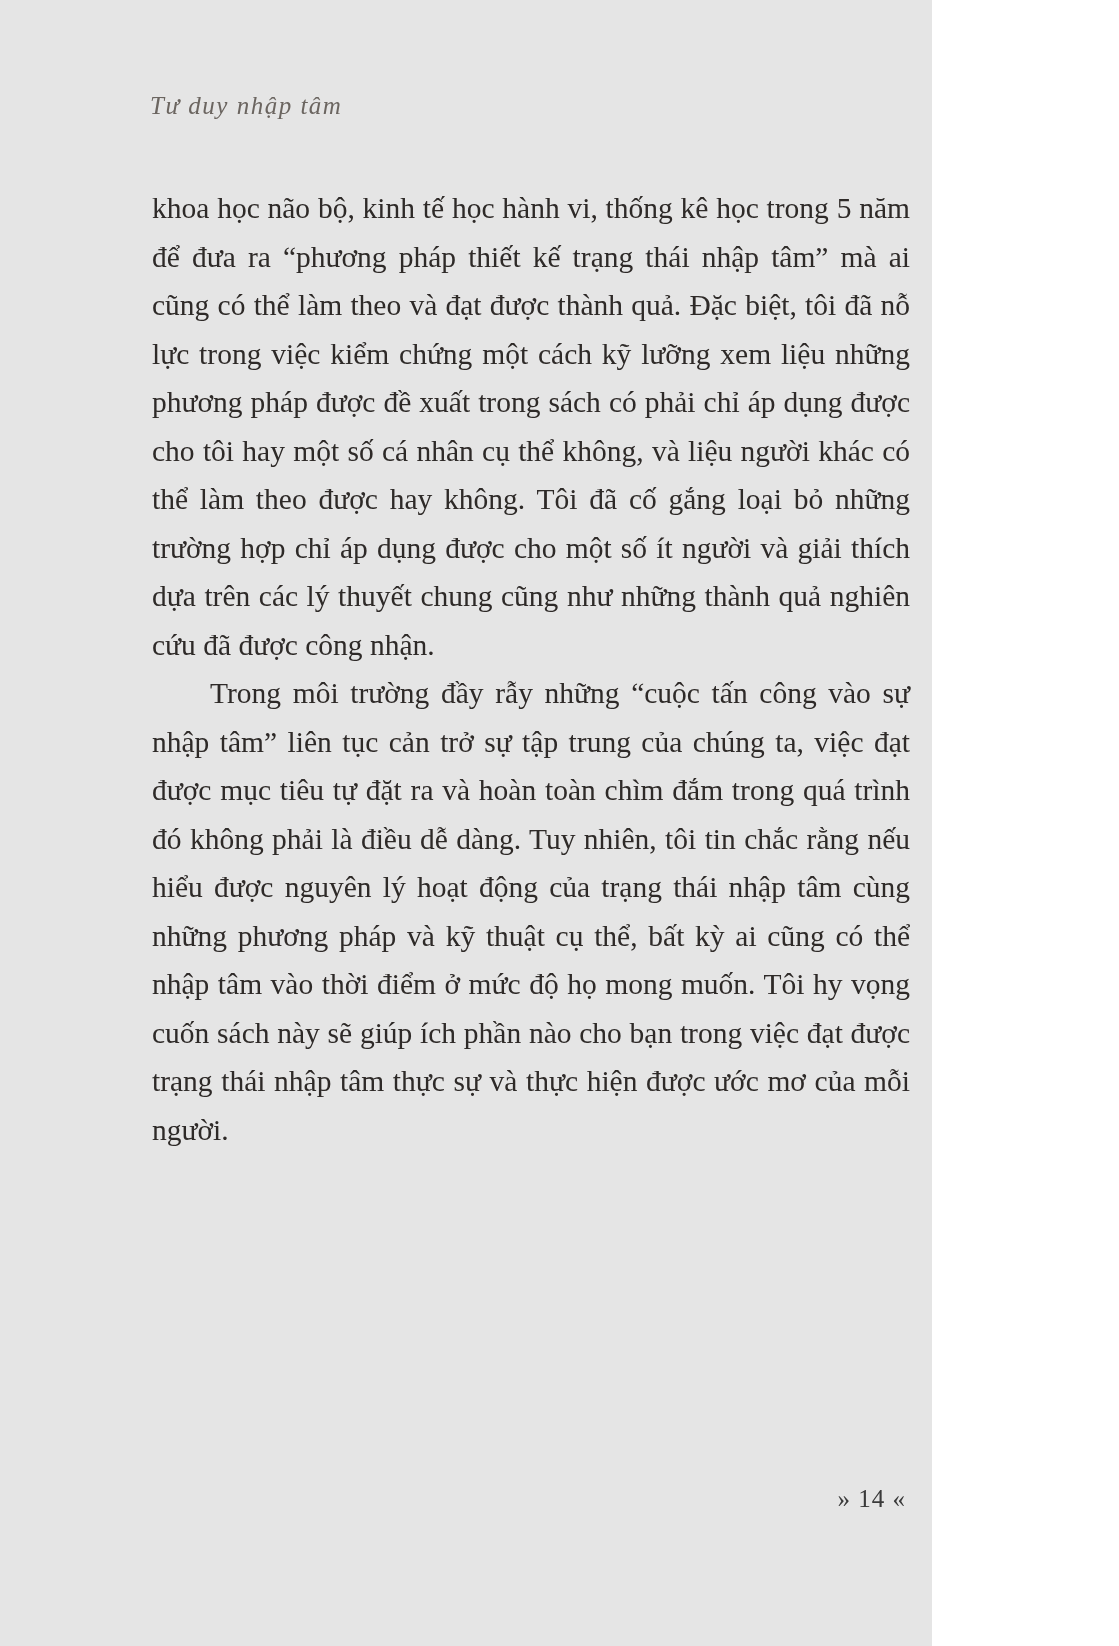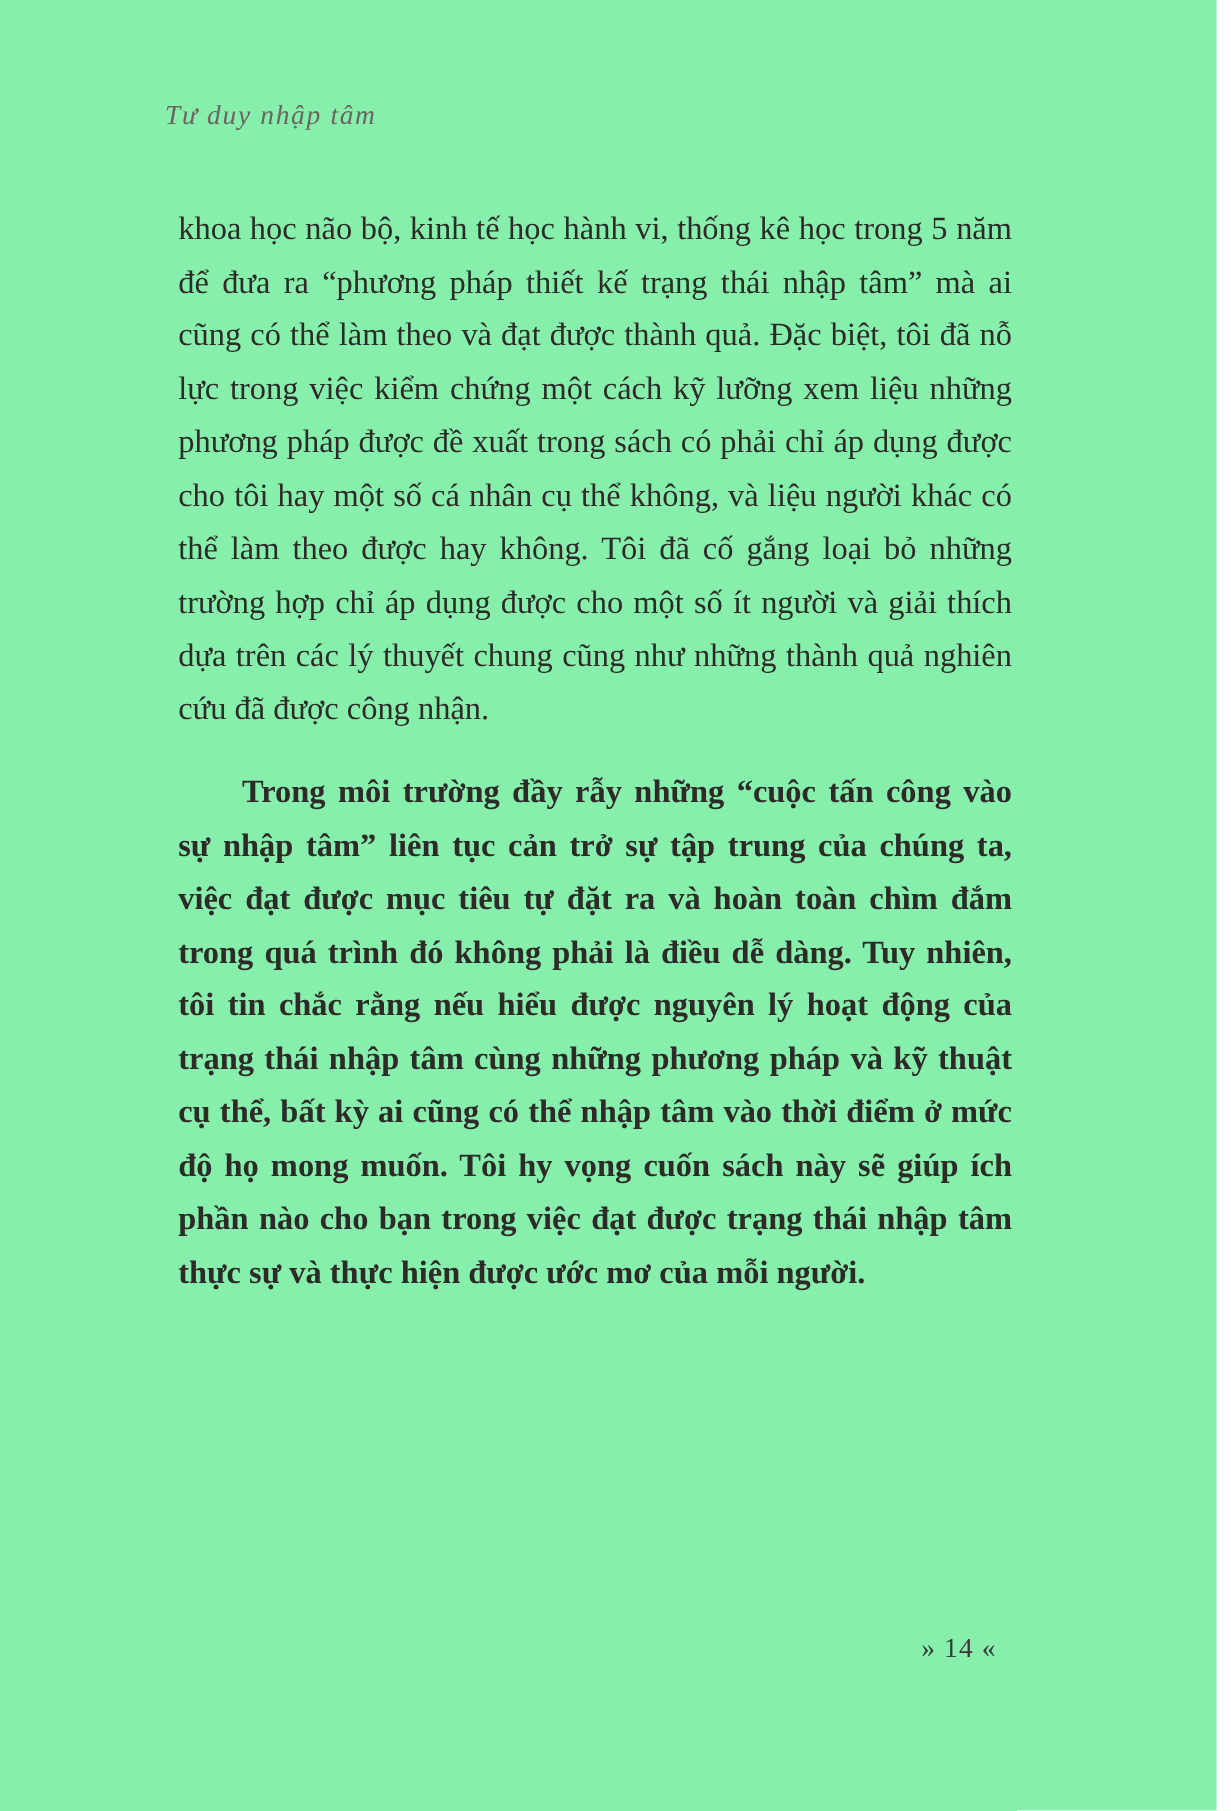--- a/index.html
+++ b/index.html
@@ -1,46 +1,46 @@
 <!DOCTYPE html>
 <html><head>
 <meta charset="utf-8">
 <style>
   * { box-sizing: border-box; }
   html, body { margin: 0; padding: 0; background: #ffffff; }
   .page {
     position: relative;
-    width: 1106px;
+    width: 932px;
     height: 1646px;
-    background: #86efac;
+    background: #e5e5e5;
     font-family: "Liberation Serif", "DejaVu Serif", serif;
     color: #2e2a28;
     overflow: hidden;
   }
   .running-header {
     position: absolute;
     top: 92px;
     left: 150px;
     font-size: 25px;
     font-style: italic;
     letter-spacing: 1.5px;
     color: #6b6560;
   }
   .body-text {
     position: absolute;
     top: 184px;
-    left: 162px;
+    left: 152px;
     width: 758px;
     font-size: 29.5px;
     line-height: 48.5px;
     text-align: justify;
     text-justify: inter-word;
   }
   p { margin: 0; }
-  .para-2 { margin-top: 27px; text-indent: 58px; font-weight: bold; }
+  .para-2 { text-indent: 58px; }
   .date-line {
     margin-top: 16px;
     text-align: right;
     font-style: italic;
     font-size: 29px;
   }
   .author-line {
     margin-top: 8px;
     text-align: right;
     font-style: italic;

